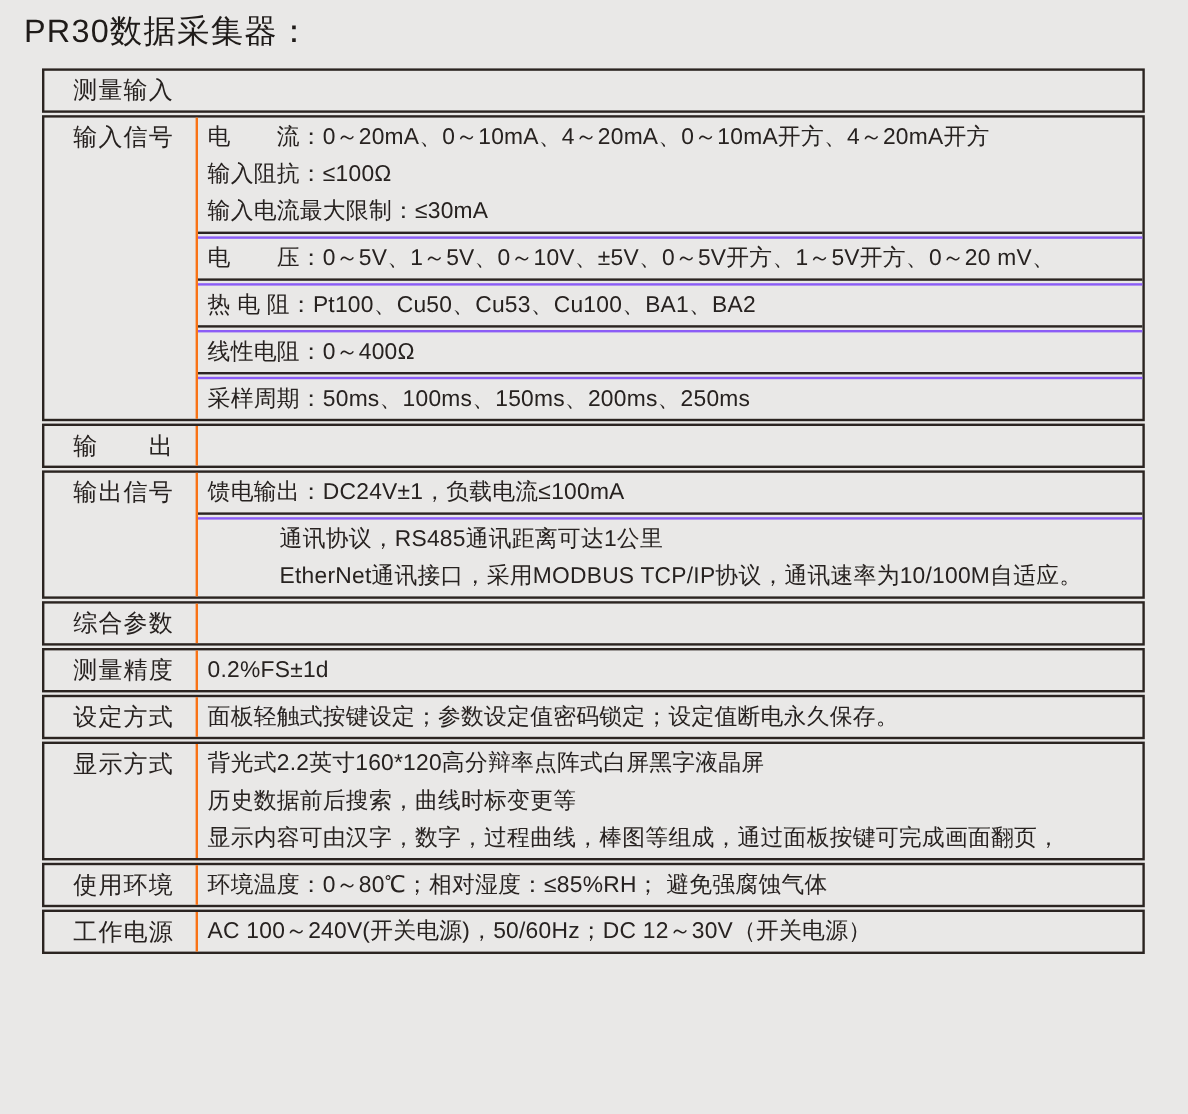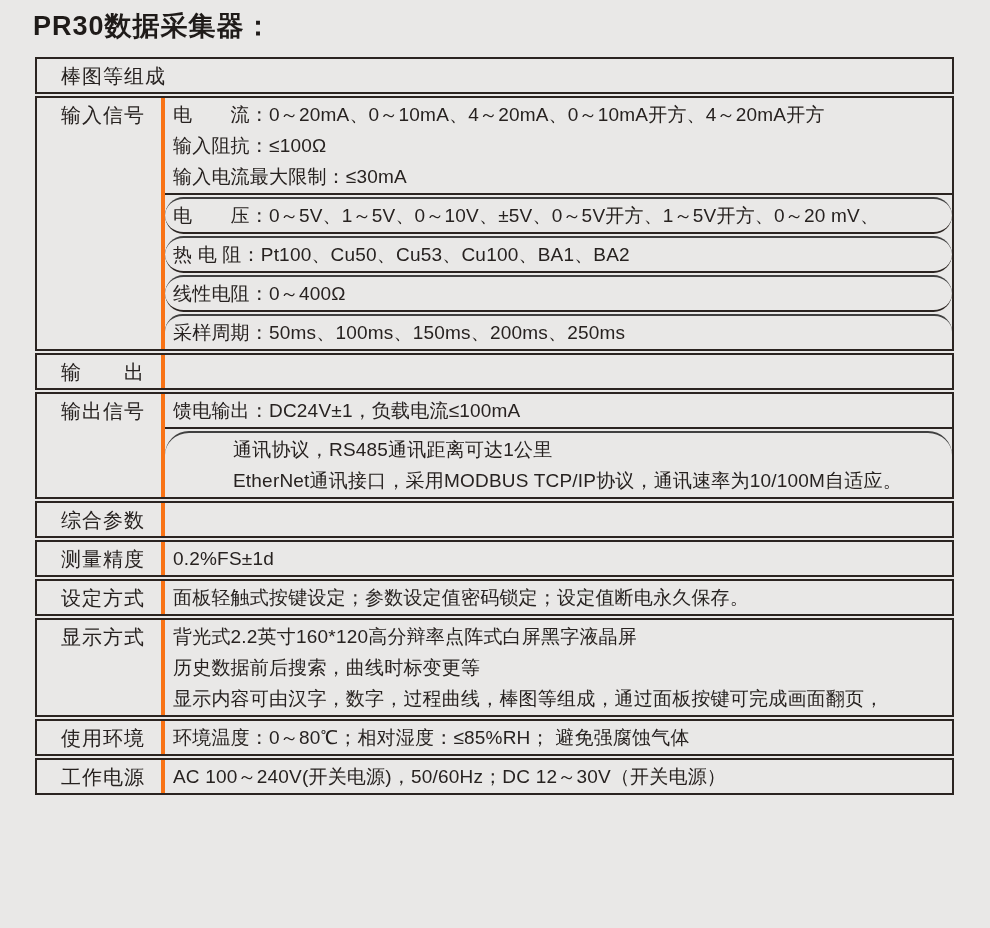--- a/index.html
+++ b/index.html
@@ -6,23 +6,23 @@
   html, body {
     width: 990px; height: 928px;
     background: #e9e8e7;
     font-family: "Liberation Sans", sans-serif;
     color: #272220;
     overflow: hidden;
   }
   .page { position: relative; width: 990px; height: 928px; }
   .doc-title {
     position: absolute;
-    left: 33px; top: 8px;
+    left: 20px; top: 8px;
     font-size: 27px;
-    font-weight: bold;
+    font-weight: normal;
     letter-spacing: 1px;
     color: #1f1b19;
   }
   .spec-table {
     position: absolute;
     left: 35px; top: 57px;
     width: 919px;
     display: flex;
     flex-direction: column;
     row-gap: 2px;
@@ -34,53 +34,53 @@
   }
   .section-label {
     width: 128px;
     flex-shrink: 0;
     padding: 2px 0 0 24px;
     font-size: 20px;
     line-height: 31px;
     white-space: nowrap;
     letter-spacing: 1px;
   }
-  .section.has-content .section-label { border-right: 4px solid #f97316; }
+  .section.has-content .section-label { border-right: 2px solid #f97316; }
   .section.header .section-label { width: auto; }
   .section-content {
     flex: 1;
     display: flex;
     flex-direction: column;
     row-gap: 2px;
     min-height: 31px;
   }
   .cell { padding: 1px 0; }
   .cell:not(:last-child) { border-bottom: 2px solid #2b2421; }
-  .cell + .cell { border-top: 2px solid #404040; border-radius: 24px; }
+  .cell + .cell { border-top: 2px solid #8b5cf6; }
   .line {
     font-size: 19px;
     line-height: 31px;
     min-height: 31px;
     padding-left: 8px;
     white-space: nowrap;
     letter-spacing: 0.2px;
   }
   .line.indent { padding-left: 68px; }
 </style>
 </head>
 <body>
 
 <div class="page">
 
   <div class="doc-title">PR30数据采集器：</div>
 
   <div class="spec-table">
 
     <div class="section header">
-      <div class="section-label">棒图等组成</div>
+      <div class="section-label">测量输入</div>
     </div>
 
     <div class="section has-content">
       <div class="section-label">输入信号</div>
       <div class="section-content">
         <div class="cell">
           <div class="line">电　　流：0～20mA、0～10mA、4～20mA、0～10mA开方、4～20mA开方</div>
           <div class="line">输入阻抗：≤100Ω</div>
           <div class="line">输入电流最大限制：≤30mA</div>
         </div>

